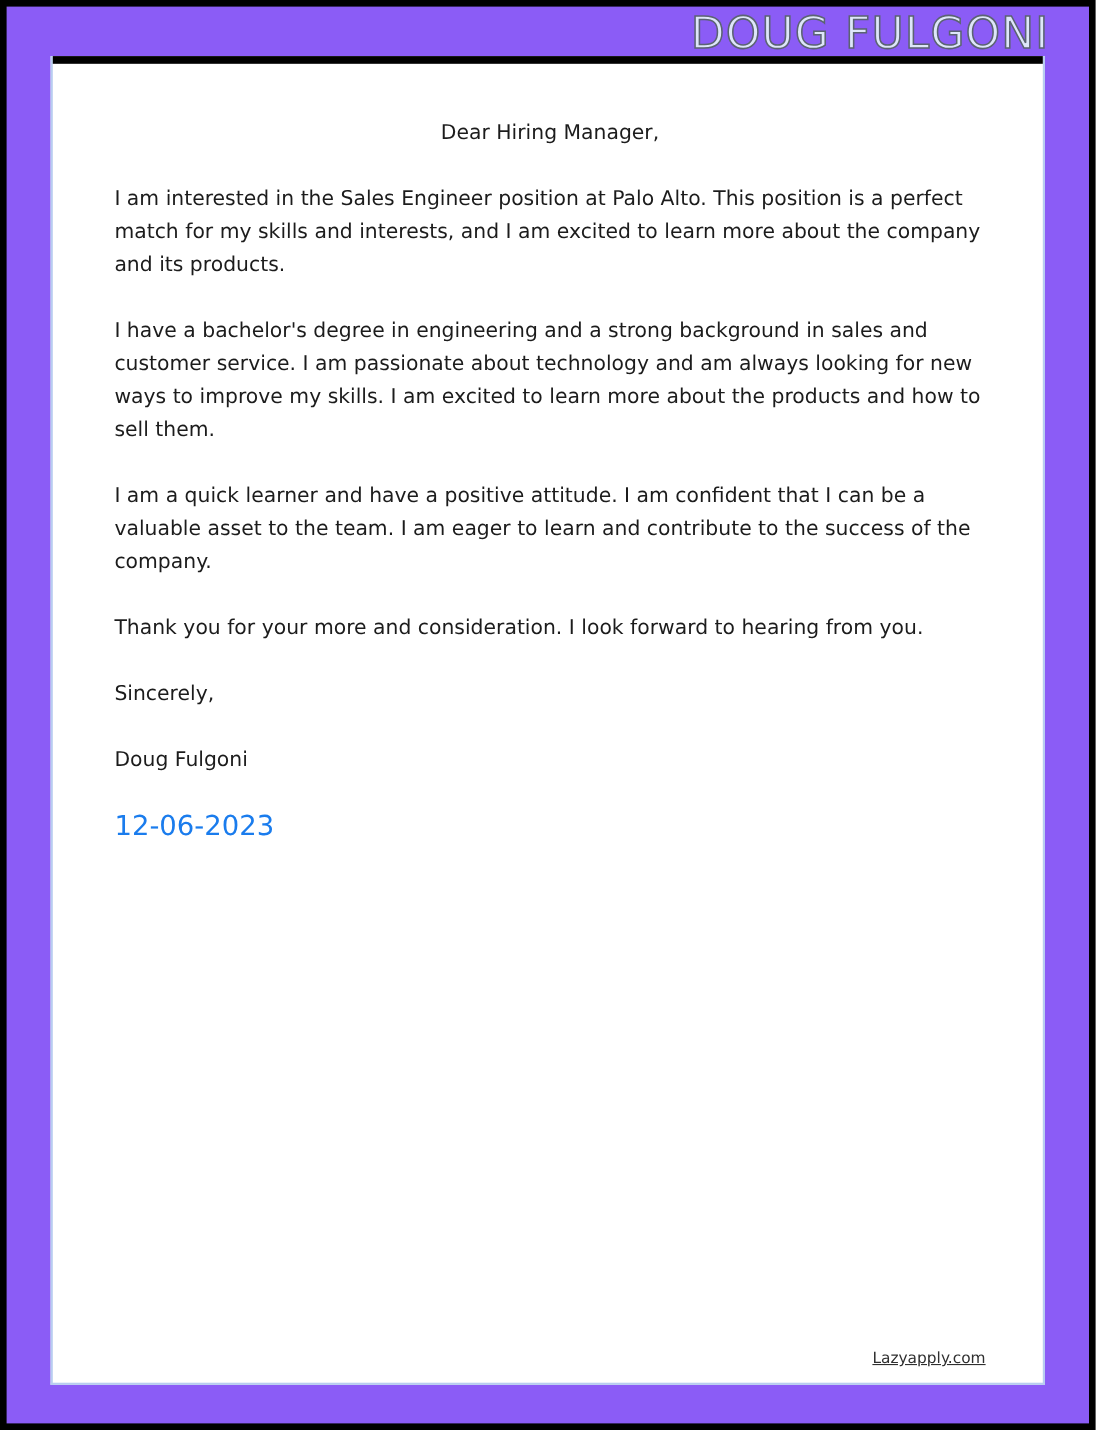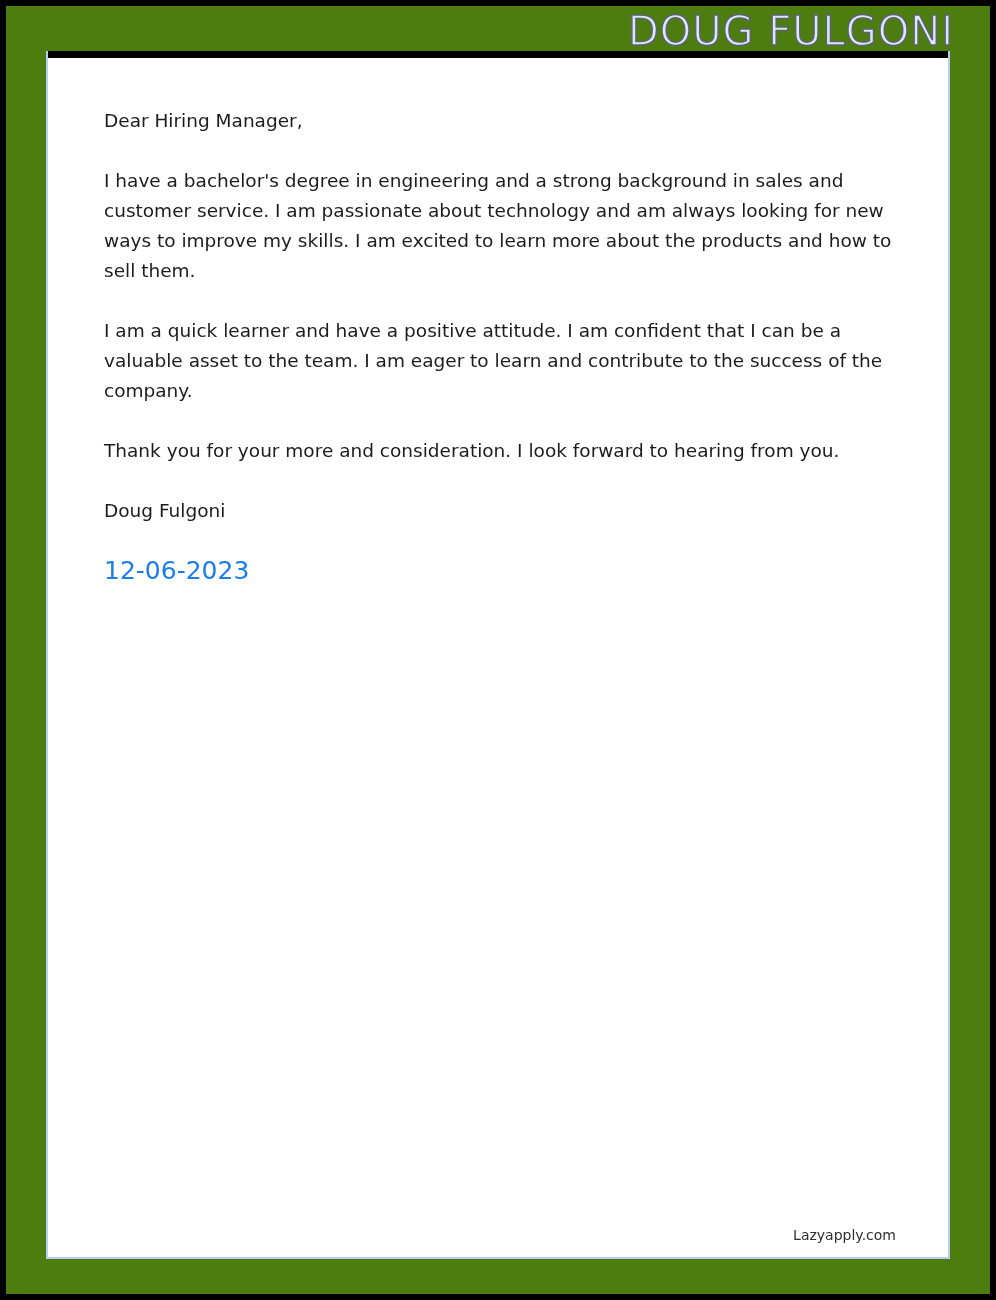--- a/index.html
+++ b/index.html
@@ -14,21 +14,21 @@
     overflow: hidden;
   }
 
   
   .doc-frame {
     position: absolute;
     left: 6px;
     top: 6px;
     width: 984px;
     height: 1288px;
-    background: #4d7c0f;
+    background: #8b5cf6;
     box-sizing: border-box;
   }
 
   
   .letterhead {
     position: absolute;
     left: 0;
     top: 0;
     width: 984px;
     height: 45px;
@@ -85,66 +85,69 @@
   .letter-text {
     font-family: "DejaVu Sans", sans-serif;
     font-size: 18.5px;
     line-height: 30px;
     color: #1c1c1c;
     font-weight: 400;
   }
   .letter-text p {
     margin: 0 0 30px 0;
   }
-  .salutation { margin-bottom: 30px; }
+  .salutation { margin-bottom: 30px; text-align: center; }
   .closing    { margin-bottom: 30px; }
   .signature  { margin-bottom: 10px; }
 
   .letter-date {
     font-family: "DejaVu Sans", sans-serif;
     font-size: 25px;
     line-height: 30px;
     color: #1a7ced;
   }
 
   
   .page-footer {
     position: absolute;
     right: 52px;
     bottom: 14px;
     font-family: "DejaVu Sans", sans-serif;
     font-size: 14px;
     color: #2f2f2f;
     white-space: nowrap;
+    text-decoration: underline;
   }
 </style>
 </head>
 <body>
 
 <div class="doc-frame">
 
   <div class="letterhead">
     <div class="letterhead-name">DOUG FULGONI</div>
   </div>
 
   <div class="page">
     <div class="page-topbar"></div>
 
     <div class="page-body">
       <div class="letter-text">
 
         <p class="salutation">Dear Hiring Manager,</p>
 
+        <p>I am interested in the Sales Engineer position at Palo Alto. This position is a perfect match for my skills and interests, and I am excited to learn more about the company and its products.</p>
 
         <p>I have a bachelor's degree in engineering and a strong background in sales and customer service. I am passionate about technology and am always looking for new ways to improve my skills. I am excited to learn more about the products and how to sell them.</p>
 
         <p>I am a quick learner and have a positive attitude. I am confident that I can be a valuable asset to the team. I am eager to learn and contribute to the success of the company.</p>
 
         <p class="closing">Thank you for your more and consideration. I look forward to hearing from you.</p>
 
+        <p class="closing">Sincerely,</p>
 
         <p class="signature">Doug Fulgoni</p>
 
         <div class="letter-date">12-06-2023</div>
 
       </div>
     </div>
 
     <div class="page-footer">Lazyapply.com</div>
   </div>

